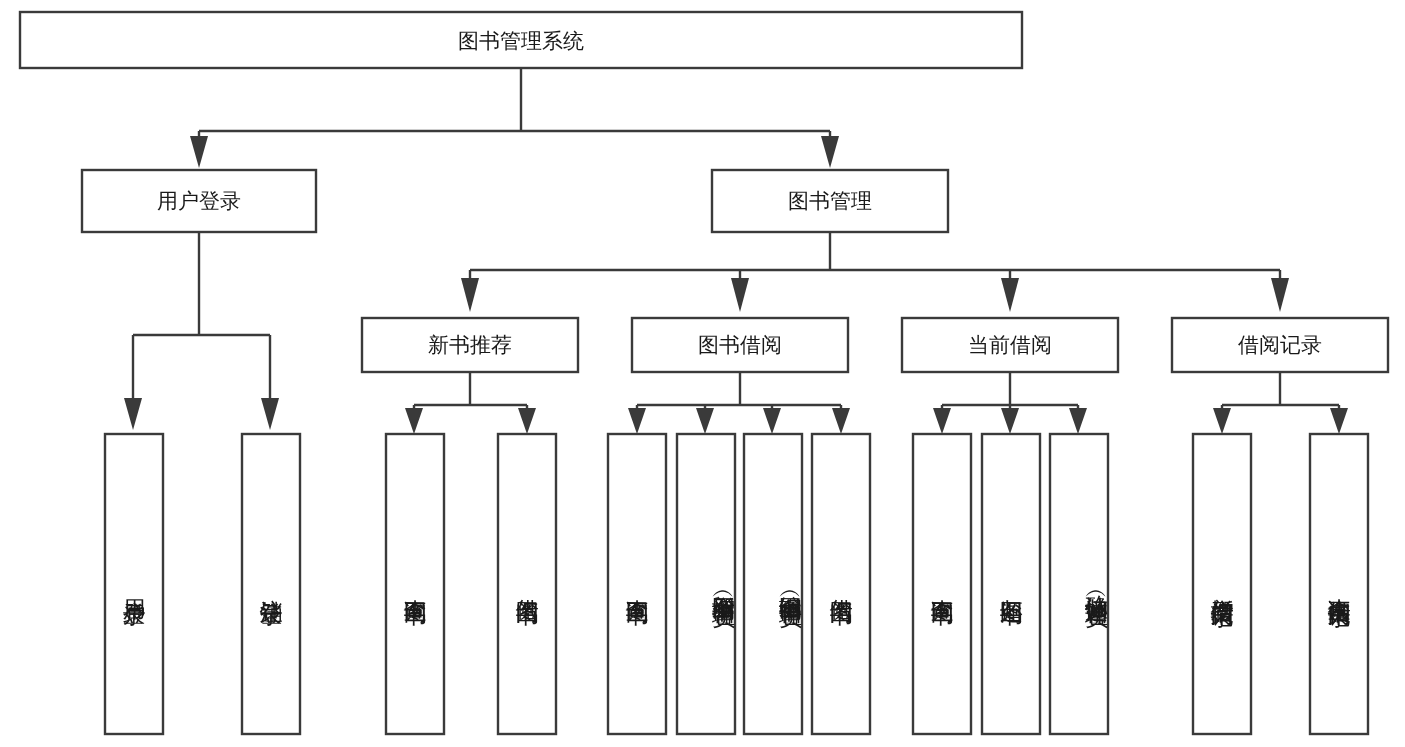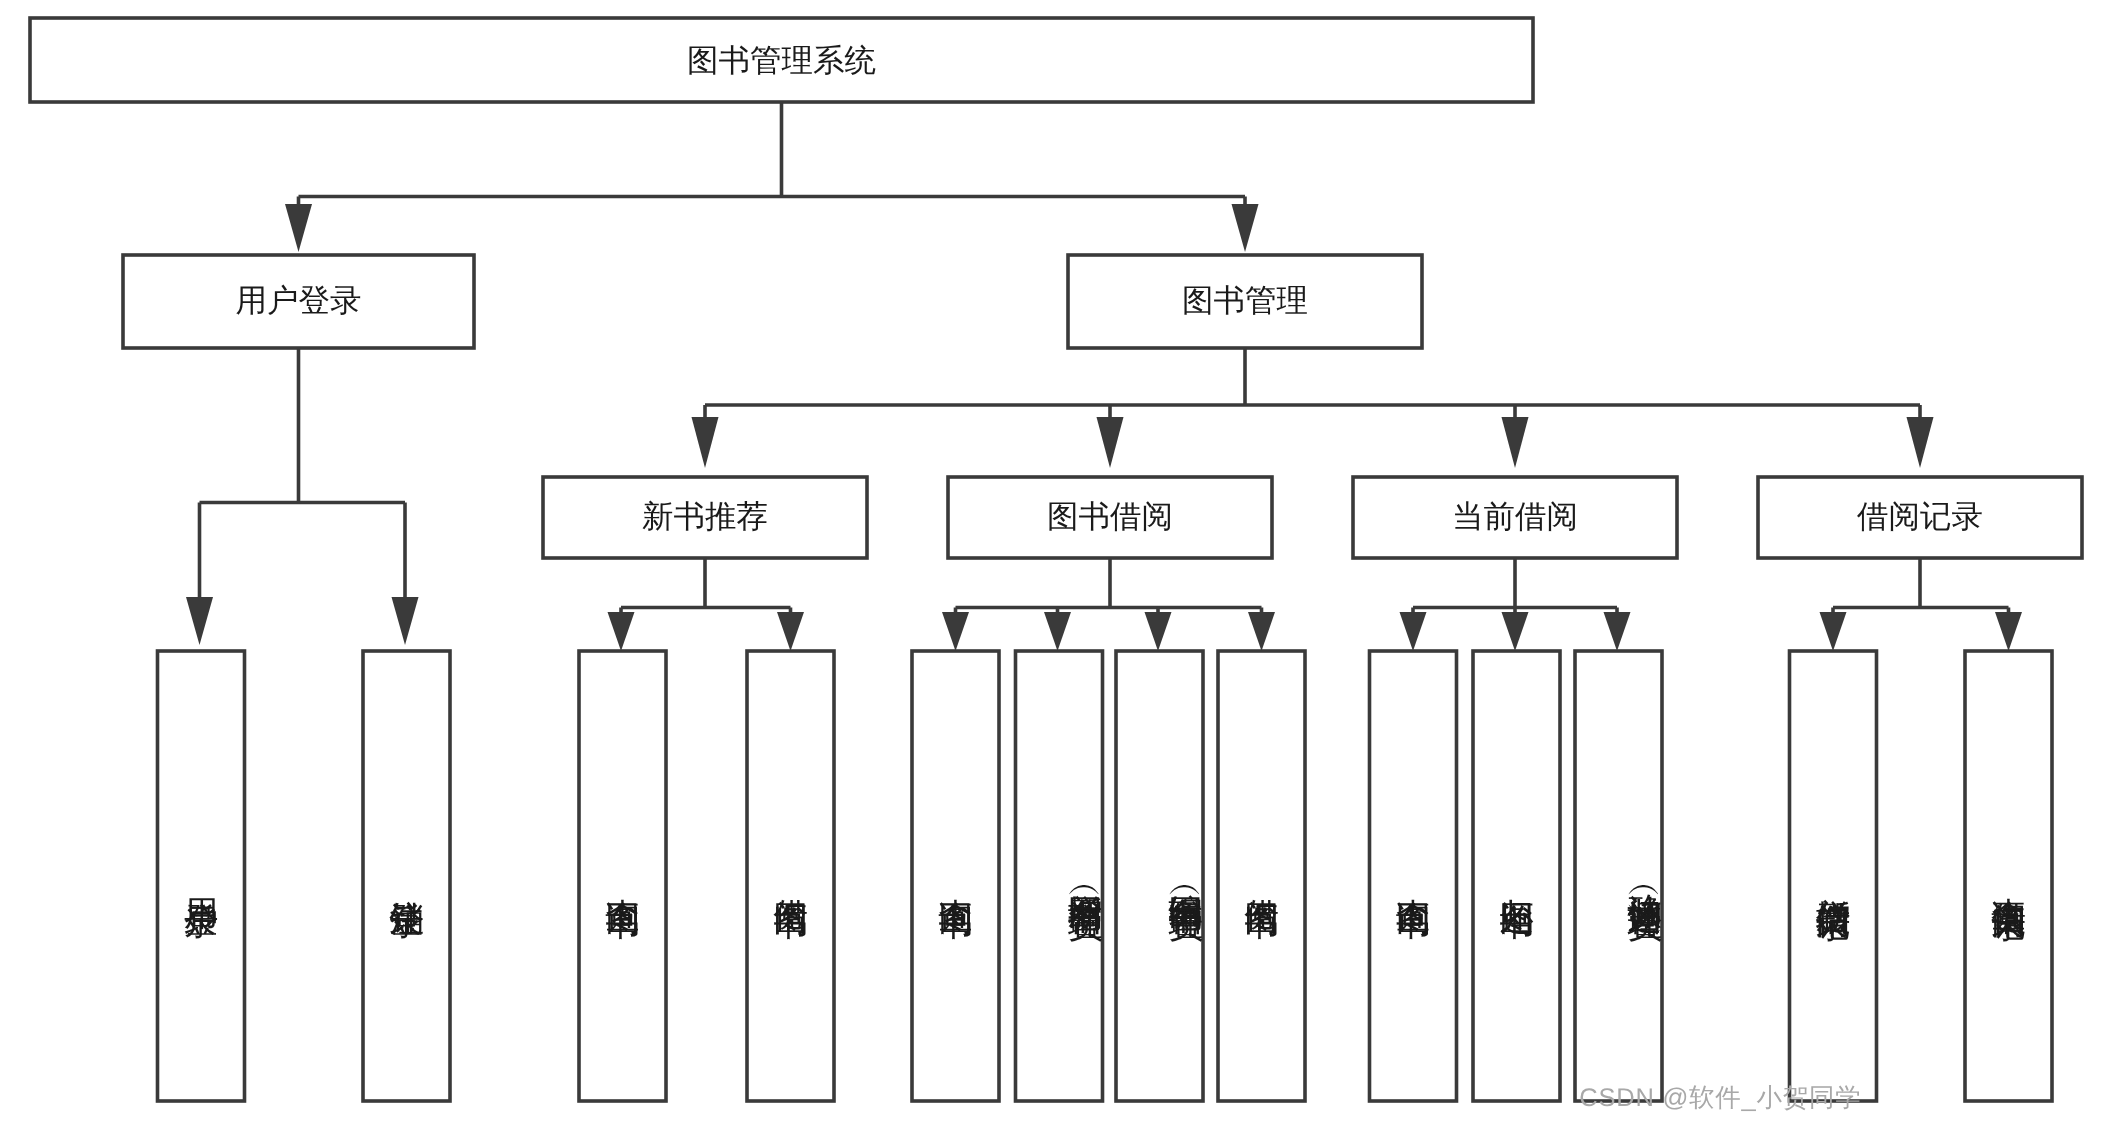--- a/index.html
+++ b/index.html
@@ -198,14 +198,13 @@
   <div class="node-label-v" style="left:744px; top:434px; width:58px; height:300px; display:flex; align-items:flex-start; justify-content:center;">编辑图书（管理员）</div>
   <div class="node-label-v" style="left:812px; top:434px; width:58px; height:300px; display:flex; align-items:center; justify-content:center;">借阅图书</div>
 
   <div class="node-label-v" style="left:913px; top:434px; width:58px; height:300px; display:flex; align-items:center; justify-content:center;">查询图书</div>
   <div class="node-label-v" style="left:982px; top:434px; width:58px; height:300px; display:flex; align-items:center; justify-content:center;">归还图书</div>
   <div class="node-label-v" style="left:1050px; top:434px; width:58px; height:300px; display:flex; align-items:flex-start; justify-content:center;">确认归还（管理员）</div>
 
   <div class="node-label-v" style="left:1193px; top:434px; width:58px; height:300px; display:flex; align-items:center; justify-content:center;">新增借阅记录</div>
   <div class="node-label-v" style="left:1310px; top:434px; width:58px; height:300px; display:flex; align-items:center; justify-content:center;">查询借阅记录</div>
 
-  <div class="watermark">CSDN @软件_小贺同学</div>
 </div>
 
 </body></html>

